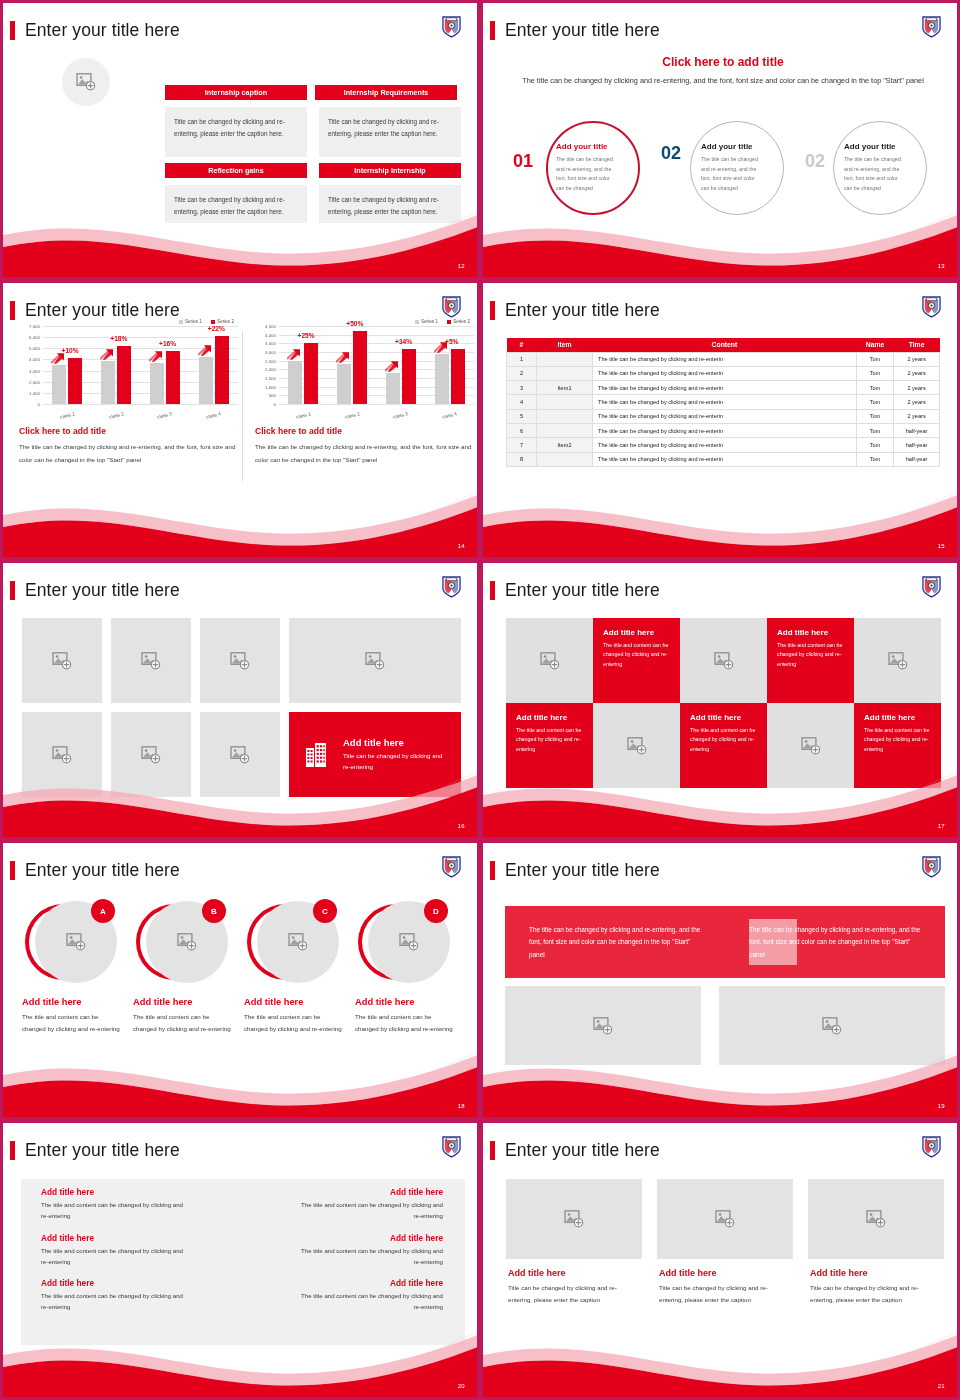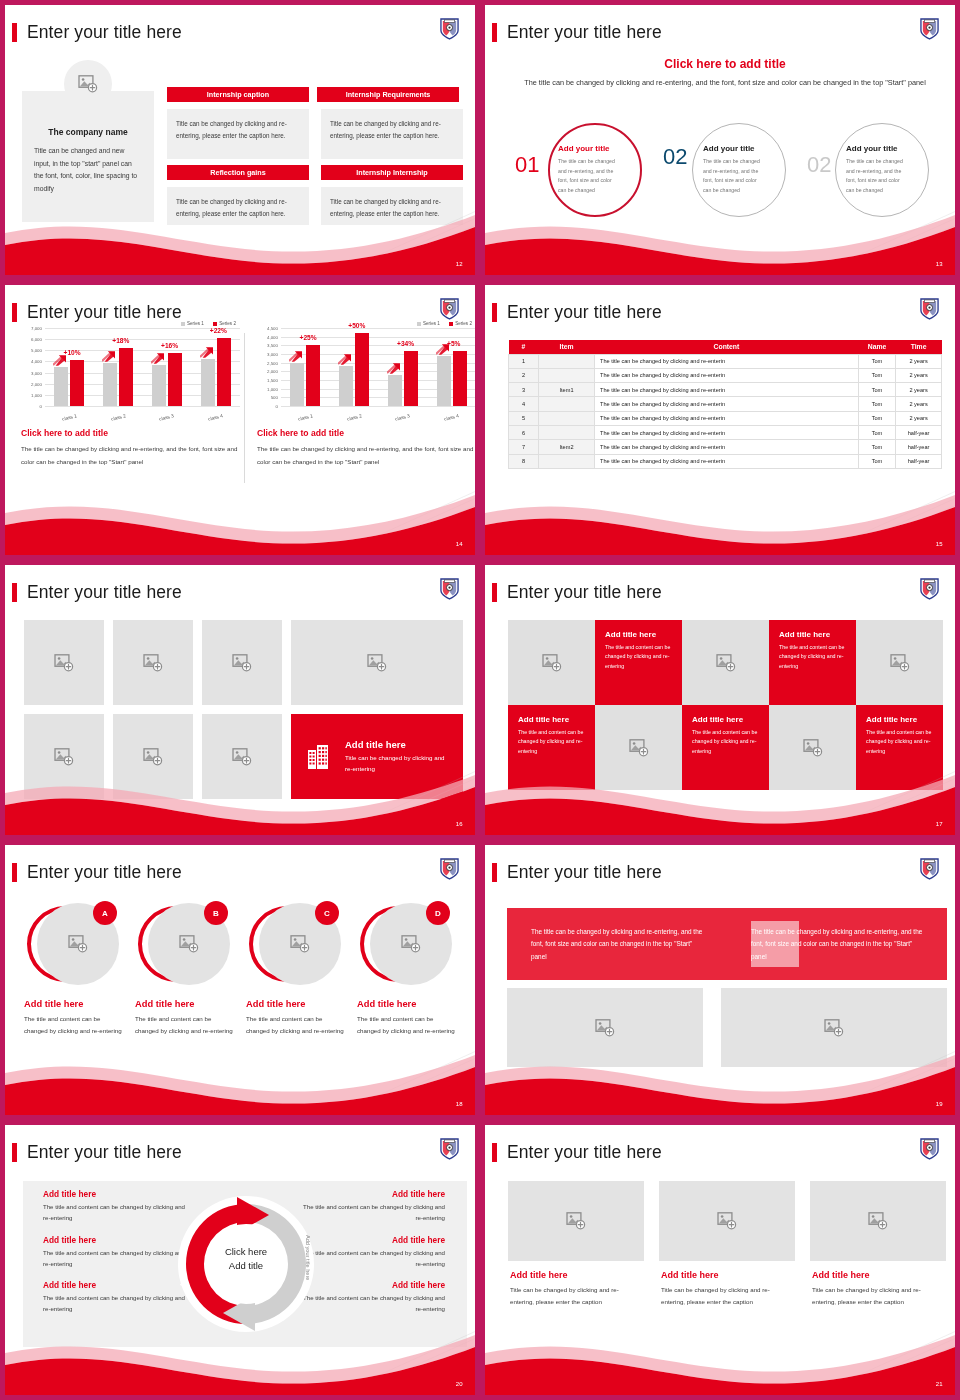--- a/index.html
+++ b/index.html
@@ -5,21 +5,21 @@
   * { box-sizing: border-box; margin:0; padding:0; }
   body {
     width:960px; height:1400px;
     background:#e8e8e8;
     font-family:"Liberation Sans", sans-serif;
     overflow:hidden;
   }
   .deck { display:grid; grid-template-columns:480px 480px; grid-template-rows:repeat(5,280px); }
   .slide {
     position:relative; width:480px; height:280px; background:#fff;
-    overflow:hidden; border:5px solid #be185d;
+    overflow:hidden; border:3px solid #be185d;
   }
   
   .title-bar { position:absolute; left:7px; top:17px; display:flex; align-items:center; }
   .title-mark { width:5px; height:19px; background:#e2001a; margin-right:10px; }
   .title-text { font-size:17.5px; color:#1a1a1a; letter-spacing:.1px; white-space:nowrap; }
   .logo { position:absolute; right:16px; top:12px; width:19px; height:23px; }
   
   .wave { position:absolute; left:0; bottom:0; width:480px; height:70px; pointer-events:none; }
   .pageno { position:absolute; right:12px; bottom:8px; color:#fff; font-size:6px; letter-spacing:.3px; }
   
@@ -31,21 +31,21 @@
       display:flex; align-items:center; justify-content:center; }
   .s12-cname { font-size:8.5px; font-weight:bold; color:#222; text-align:center; margin-top:26px; }
   .s12-ctext { font-size:6.8px; color:#3a3a3a; line-height:1.85; margin-top:8px; }
   .s12-hd { position:absolute; background:#e2001a; color:#fff; font-size:7.2px; font-weight:bold;
       display:flex; align-items:center; justify-content:center; height:15px; }
   .s12-bd { position:absolute; background:#efefef; color:#3a3a3a; font-size:6.3px; line-height:1.95; padding:9px 9px; }
   
   .s13-t { position:absolute; top:52px; width:480px; text-align:center; color:#e2001a; font-size:12px; font-weight:bold; }
   .s13-s { position:absolute; top:72px; width:480px; text-align:center; color:#333; font-size:7.3px; line-height:1.75; }
   .s13-ring { position:absolute; width:94px; height:94px; border-radius:50%; top:118px; }
-  .s13-num { position:absolute; font-size:22px; font-weight:normal; line-height:1; }
+  .s13-num { position:absolute; font-size:18px; font-weight:bold; line-height:1; }
   .s13-h { position:absolute; font-size:8px; font-weight:bold; }
   .s13-p { position:absolute; font-size:5.2px; line-height:1.85; width:62px; color:#444; }
   
   .s14-half { position:absolute; top:36px; width:229px; }
   .chart-legend { text-align:right; font-size:4.6px; color:#555; padding-right:14px; margin-bottom:2px; }
   .lgd { display:inline-block; margin-left:8px; }
   .sw { display:inline-block; width:4px; height:4px; vertical-align:middle; margin-right:2px; }
   .plot { position:relative; height:78px; margin-left:0; }
   .ylab { position:absolute; right:100%; transform:translateY(-50%); font-size:4.4px; color:#666; padding-right:3px; white-space:nowrap; }
   .grid-line { position:absolute; left:0; right:0; height:1px; background:#e2e2e2; }
@@ -196,24 +196,20 @@
 
   <div class="slide">
     <div class="title-bar">
       <div class="title-mark"></div>
       <div class="title-text">Enter your title here</div>
     </div>
     <svg class="logo">
         <use href="#ic-shield"></use>
       </svg>
 
-    <div class="s12-card">
-      <div class="s12-cname">The company name</div>
-      <div class="s12-ctext">Title can be changed and new input, in the top "start" panel can the font, font, color, line spacing to modify</div>
-    </div>
     <div class="s12-circle">
       <svg class="imgicon">
           <use href="#ic-img"></use>
         </svg>
     </div>
 
     <div class="s12-hd" style="left:162px;top:82px;width:142px">Internship caption</div>
     <div class="s12-bd" style="left:162px;top:104px;width:142px;height:50px">Title can be changed by clicking and re-entering, please enter the caption here.</div>
     <div class="s12-hd" style="left:312px;top:82px;width:142px">Internship Requirements</div>
     <div class="s12-bd" style="left:316px;top:104px;width:142px;height:50px">Title can be changed by clicking and re-entering, please enter the caption here.</div>
@@ -742,31 +738,20 @@
    </div>
         <div>
      <div class="s20-h">Add title here</div>
      <div class="s20-p">The title and content can be changed by clicking and re-entering</div>
    </div>
         <div>
      <div class="s20-h">Add title here</div>
      <div class="s20-p">The title and content can be changed by clicking and re-entering</div>
    </div>
       </div>
-    <div class="s20-center">
-      <svg style="width:150px;height:155px">
-          <use href="#ic-cyclearrow"></use>
-        </svg>
-      <div style="position:absolute;left:0;top:58px;width:150px;text-align:center;font-size:9.5px;line-height:1.5;color:#222">
-        <div>Click here</div>
-        <div>Add title</div>
-      </div>
-      <div class="vtxt" style="left:8px;top:54px;color:#fff;writing-mode:vertical-rl;transform:rotate(180deg)">Add your title here</div>
-      <div class="vtxt" style="right:10px;top:48px;color:#8a8a8a;writing-mode:vertical-rl">Add your title here</div>
-    </div>
     <svg class="wave">
         <use href="#ic-wave"></use>
       </svg>
     <div class="pageno">20</div>
   </div>
 
   <div class="slide">
     <div class="title-bar">
       <div class="title-mark"></div>
       <div class="title-text">Enter your title here</div>

